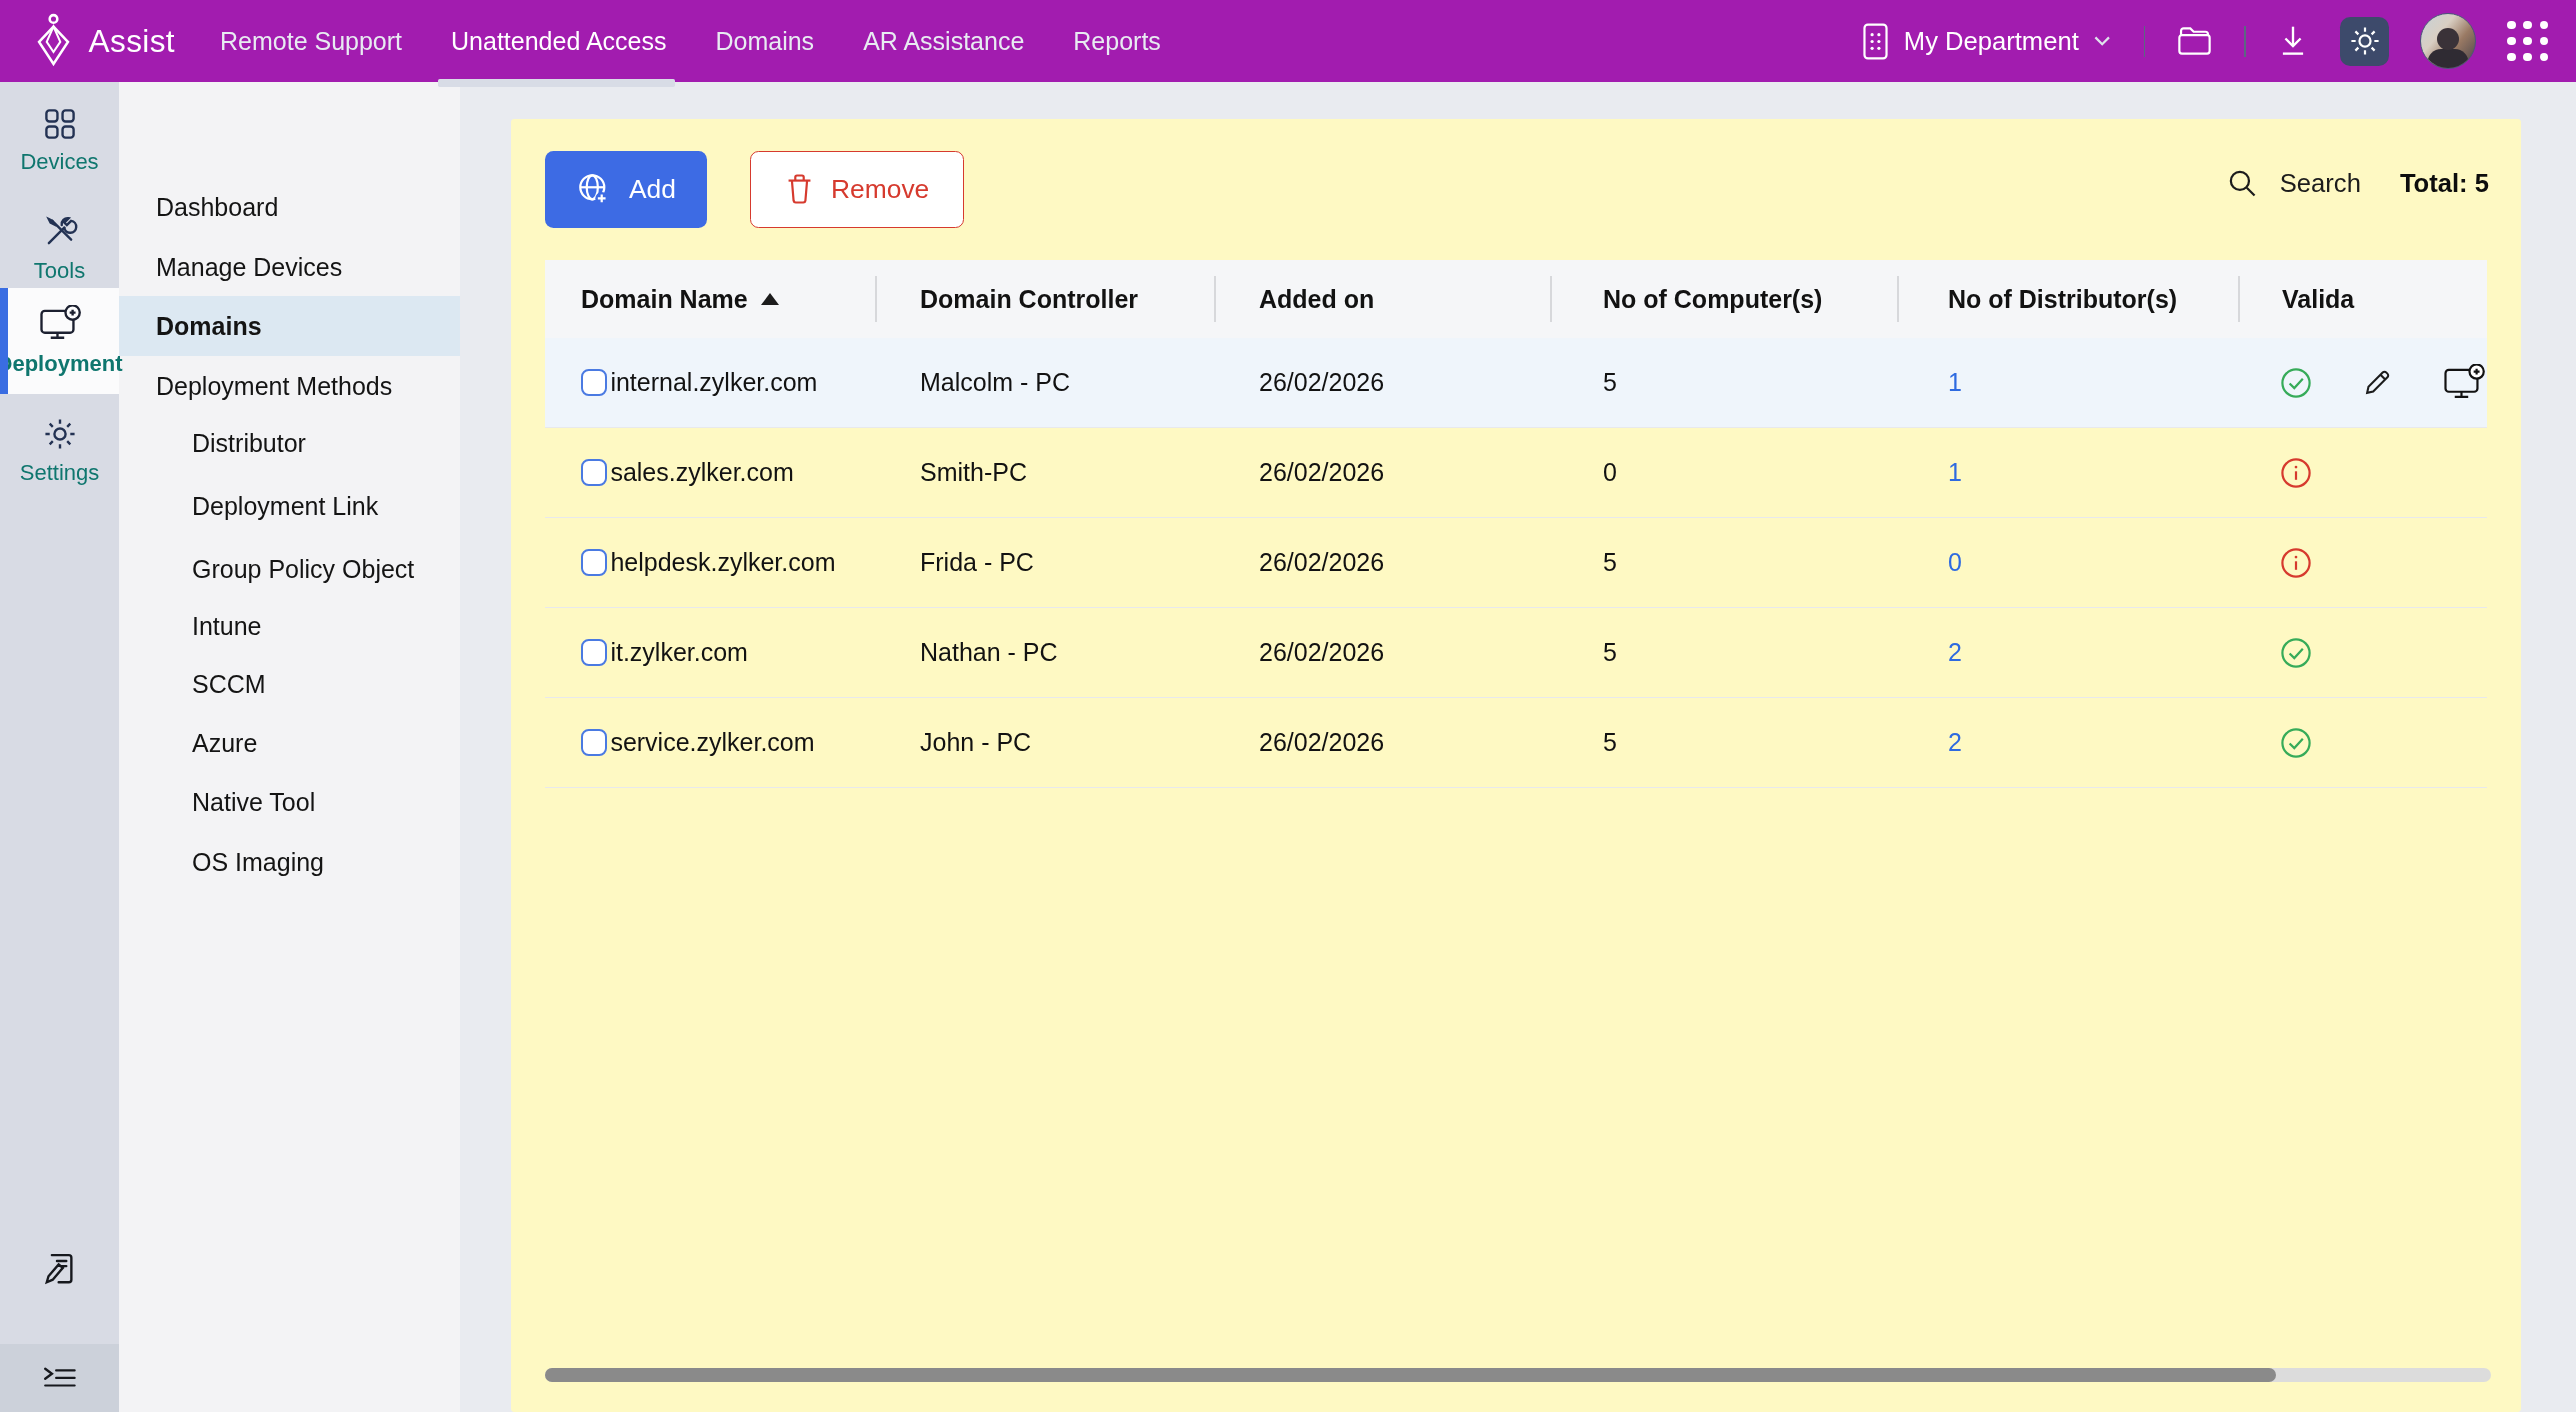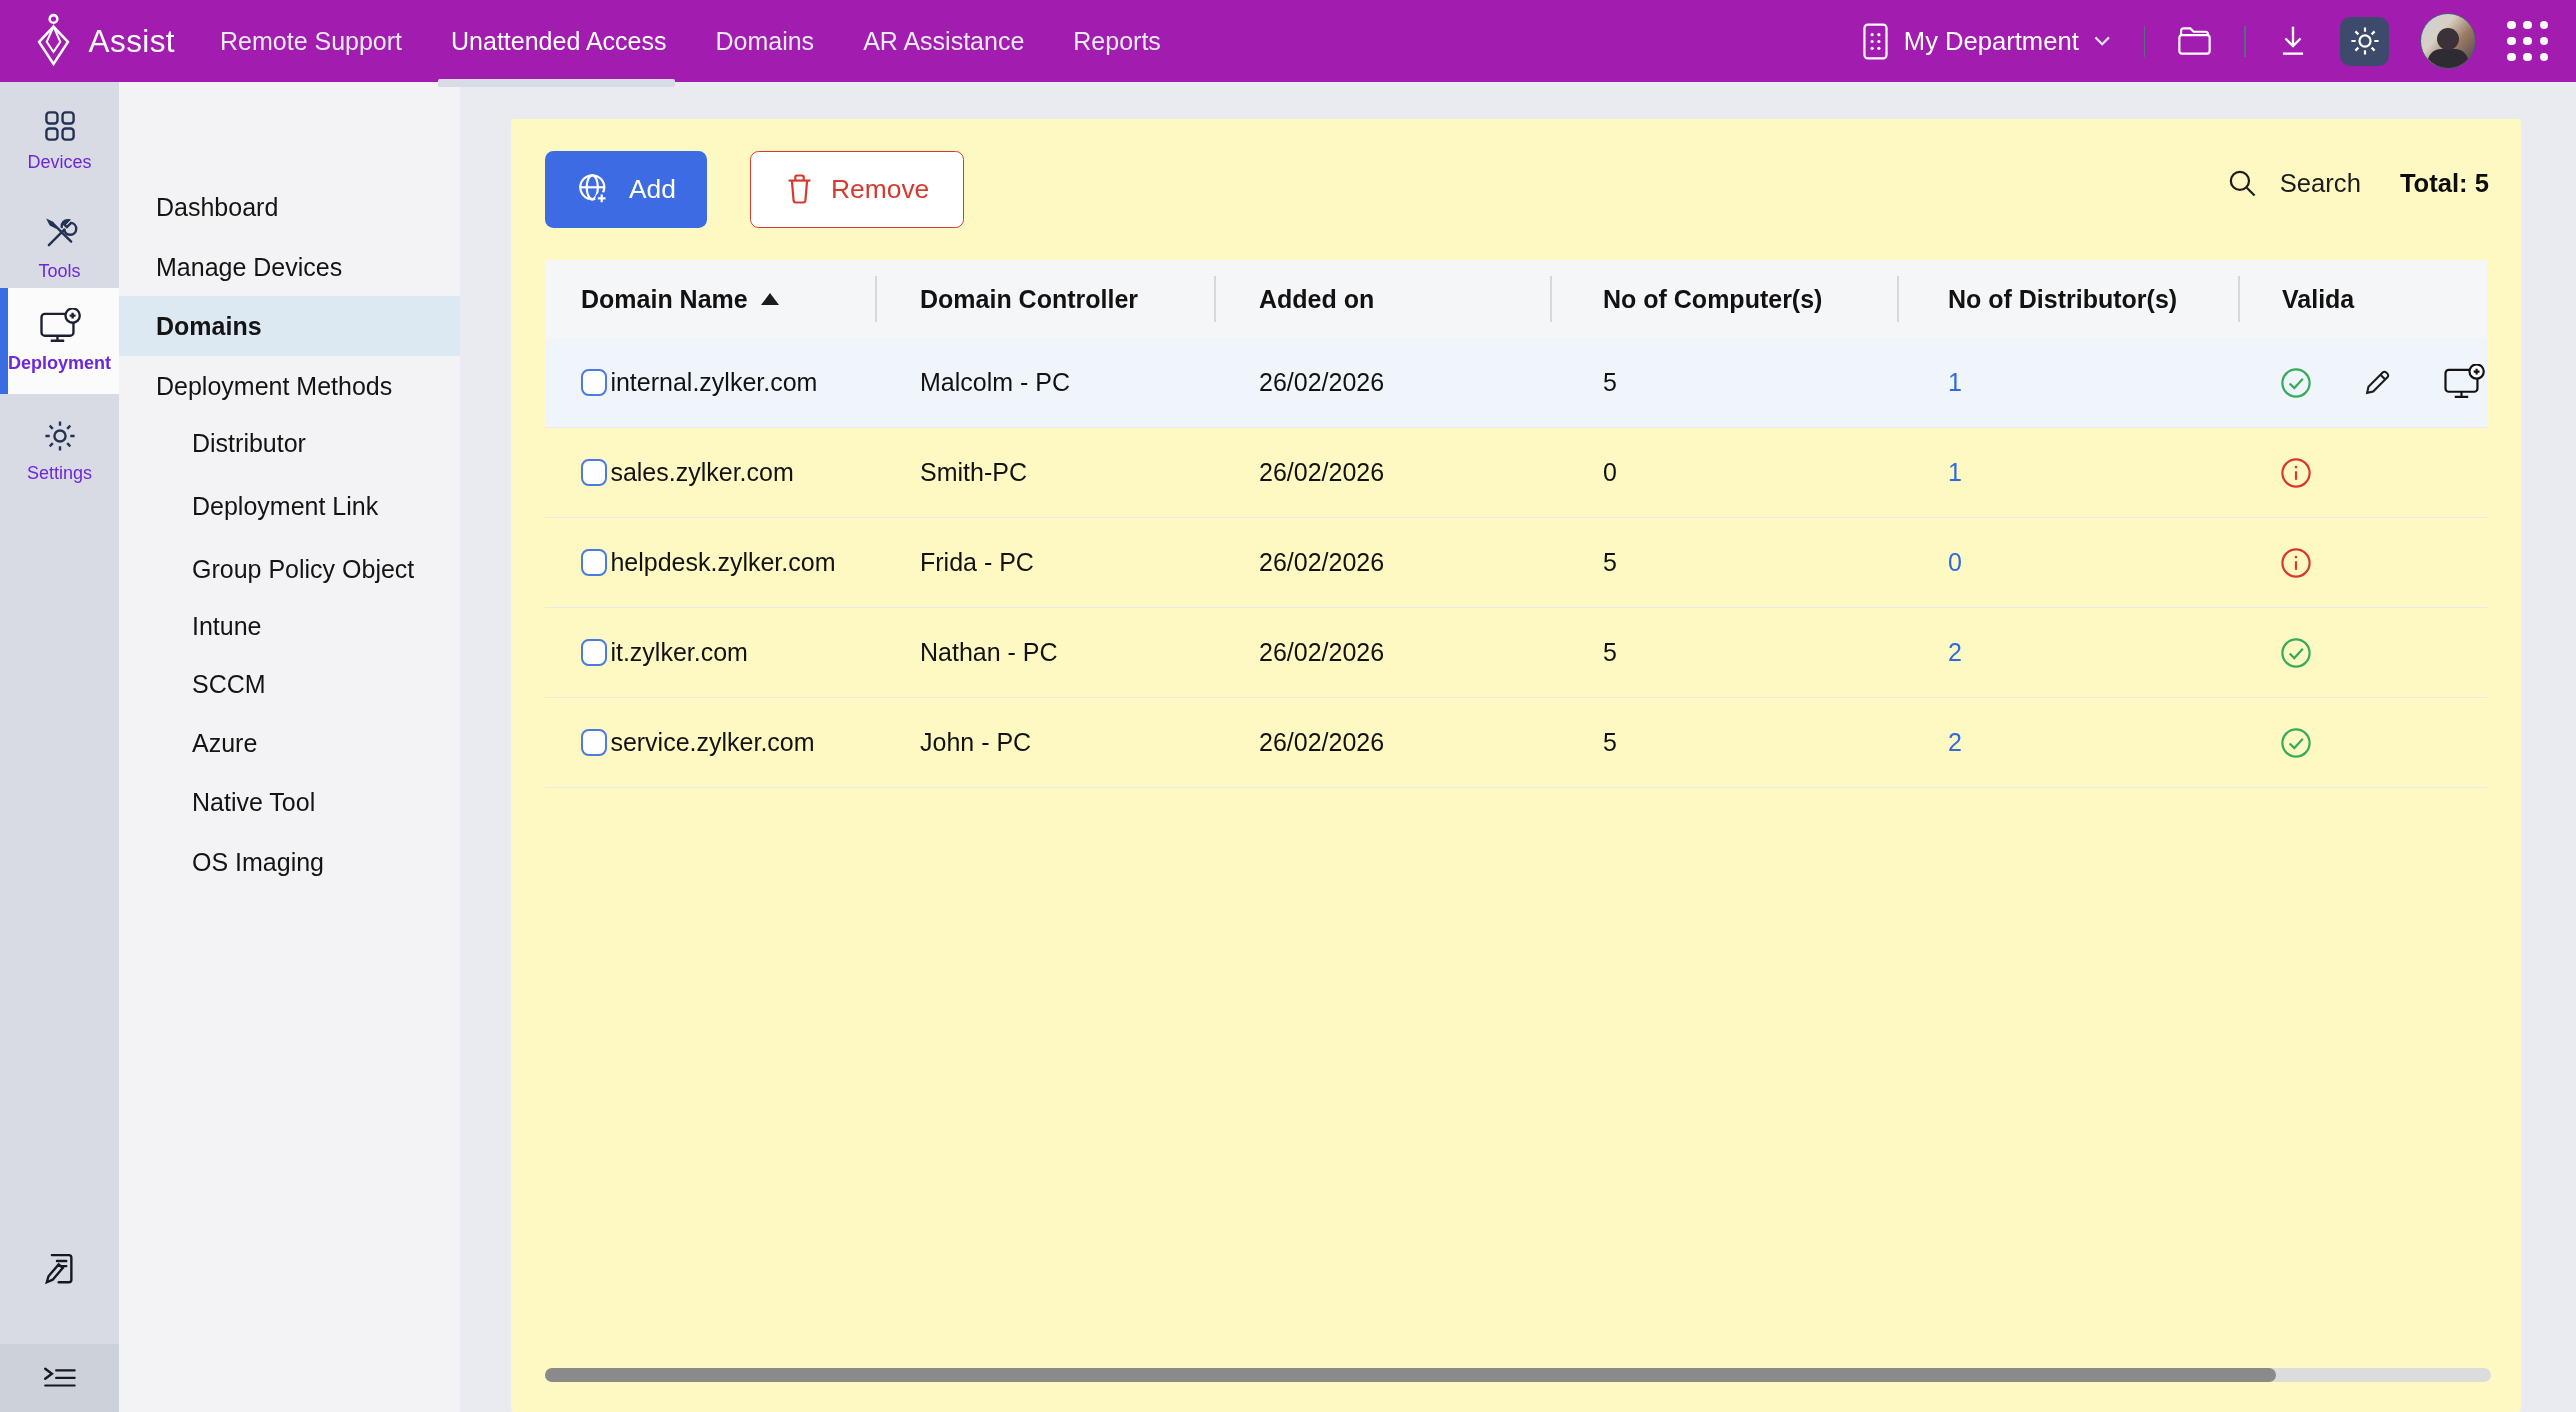--- a/index.html
+++ b/index.html
@@ -34,21 +34,21 @@
     height:25.6px; border-radius:13.6px 13.6px 0 0; background:#2f2b33; transform:translateX(-50%); }
   .appgrid { display:grid; grid-template-columns:repeat(3,8.5px); grid-gap:7.7px; cursor:pointer; }
   .appgrid span { width:8.5px; height:8.5px; border-radius:50%; background:#fff; }
 
   
   .rail { position:absolute; left:0; top:82px; width:119px; height:1331px;
     background:#d8dbe4; z-index:20; }
   .rail-cell { position:absolute; left:0; width:119px; display:flex;
     flex-direction:column; align-items:center; justify-content:center; gap:8.5px;
     cursor:pointer; color:#1e2c4a; }
-  .rail-cell .lbl { font-size:18px; font-weight:500; color:#6d28d9; }
+  .rail-cell .lbl { font-size:22px; font-weight:500; color:#0f766e; }
   .rail-cell.active { background:#fbfbfc; }
   .rail-cell.active::before { content:""; position:absolute; left:0; top:0;
     bottom:0; width:7.7px; background:#3a6de2; }
   .rail-bottom { position:absolute; left:0; bottom:0; width:119px; height:69px;
     background:#ccd1da; display:flex; align-items:center; justify-content:center; }
   .rail-feedback { position:absolute; left:0; width:119px; top:1157px; height:60px;
     display:flex; align-items:center; justify-content:center; cursor:pointer; }
 
   
   .sidebar { position:absolute; left:119px; top:82px; width:341px; height:1331px;

